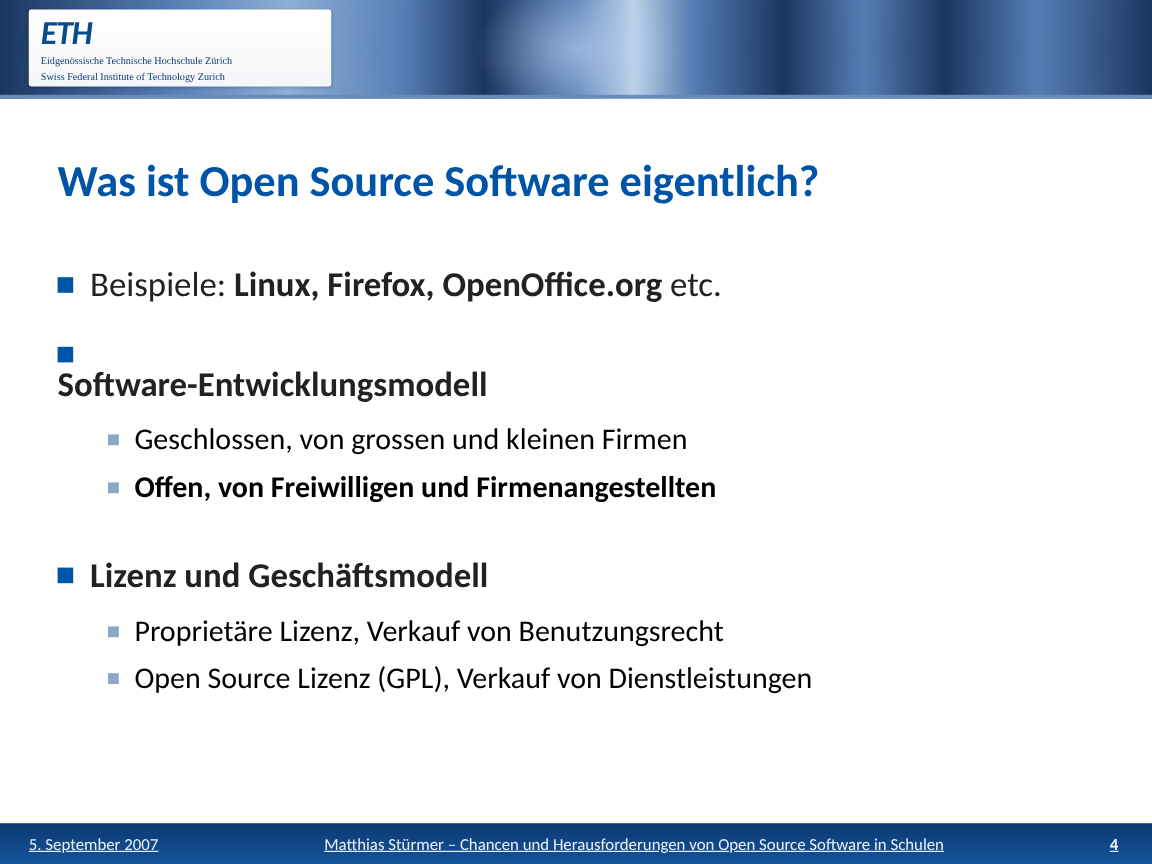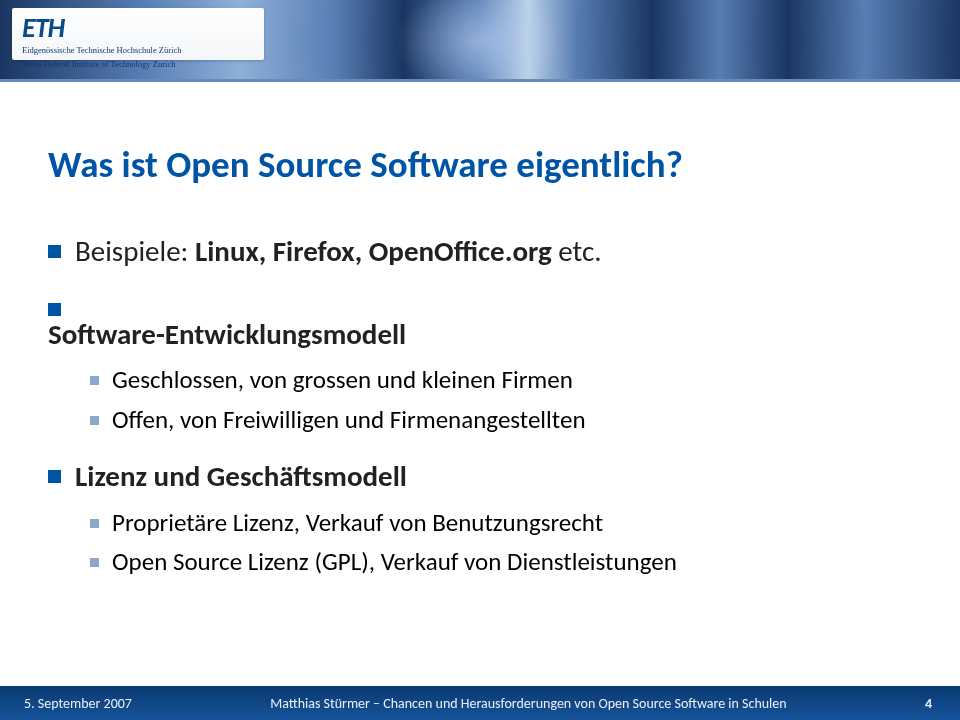--- a/index.html
+++ b/index.html
@@ -25,23 +25,23 @@
     background: 
       radial-gradient(ellipse 120px 80px at 50% 50%, rgba(200,220,255,0.6), transparent 70%),
       linear-gradient(90deg, #1a3560 0%, #5a82b8 15%, #94b6dd 25%, #5a82b8 35%, #1a3560 42%,
                       #5a82b8 50%, #c5d9ee 55%, #5a82b8 60%, #1a3560 68%,
                       #5a82b8 75%, #1a3560 82%, #5a82b8 90%, #1a3560 100%);
     opacity: 0.95;
   }
   .logo-panel {
     position: absolute;
     top: 8px;
-    left: 12px;
+    left: 24px;
     width: 252px;
-    height: 52px;
+    height: 64px;
     background: linear-gradient(to bottom, #ffffff 0%, #f4f6f9 100%);
     border-radius: 2px;
     box-shadow: 0 1px 3px rgba(0,0,0,0.2);
     padding: 6px 10px 6px 10px;
   }
   .eth-logo {
     color: #0a4a8a;
     font-weight: 900;
     font-size: 28px;
     letter-spacing: -1px;
@@ -60,21 +60,21 @@
     position: absolute;
     bottom: 0;
     left: 0;
     right: 0;
     height: 3px;
     background: #6a8bb8;
   }
 
   
   .content {
-    padding: 60px 48px 0 48px;
+    padding: 46px 48px 0 48px;
   }
   
   .title {
     color: #0054a6;
     font-size: 37px;
     font-weight: 600;
     margin-bottom: 46px;
   }
   
   .bullet-l1 {
@@ -112,35 +112,36 @@
     flex-shrink: 0;
     margin-top: 13px;
     margin-right: 13px;
   }
   .bullet-l2 .txt {
     color: #000000;
     font-size: 25px;
     line-height: 1.35;
   }
   
-  .block-gap { margin-bottom: 21px; }
+  .block-gap { margin-bottom: 38px; font-weight: bold; }
 
   
   .footer {
     position: absolute;
     bottom: 0;
     left: 0;
     right: 0;
     height: 34px;
     background: linear-gradient(to bottom, #0a3a72 0%, #16539a 100%);
     display: flex;
     align-items: center;
     color: #eaf0f8;
     font-size: 14px;
     padding: 0 28px 0 24px;
+    text-decoration: underline;
   }
   .footer .date { flex: 0 0 auto; }
   .footer .mid { flex: 1 1 auto; text-align: center; }
   .footer .page { flex: 0 0 auto; font-weight: 600; }
 </style>
 </head>
 <body>
 
 <div class="header-banner">
   <div class="header-bg"></div>

